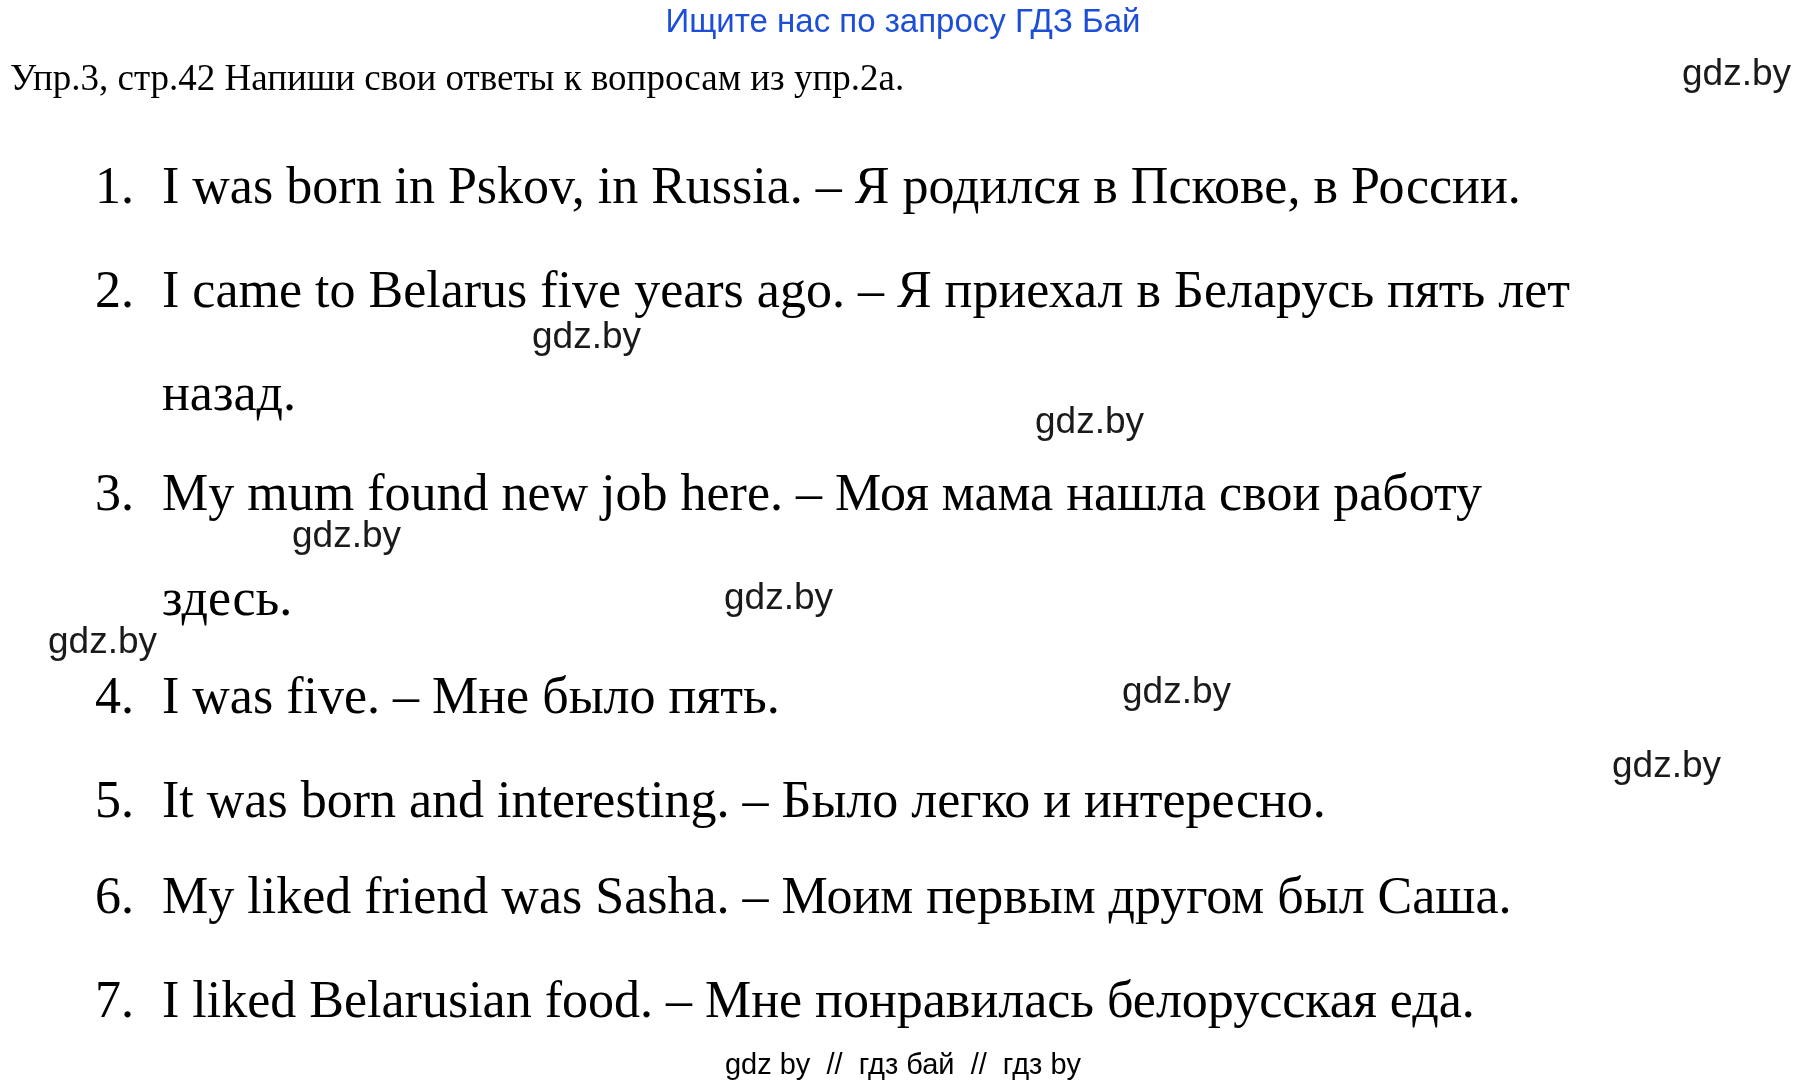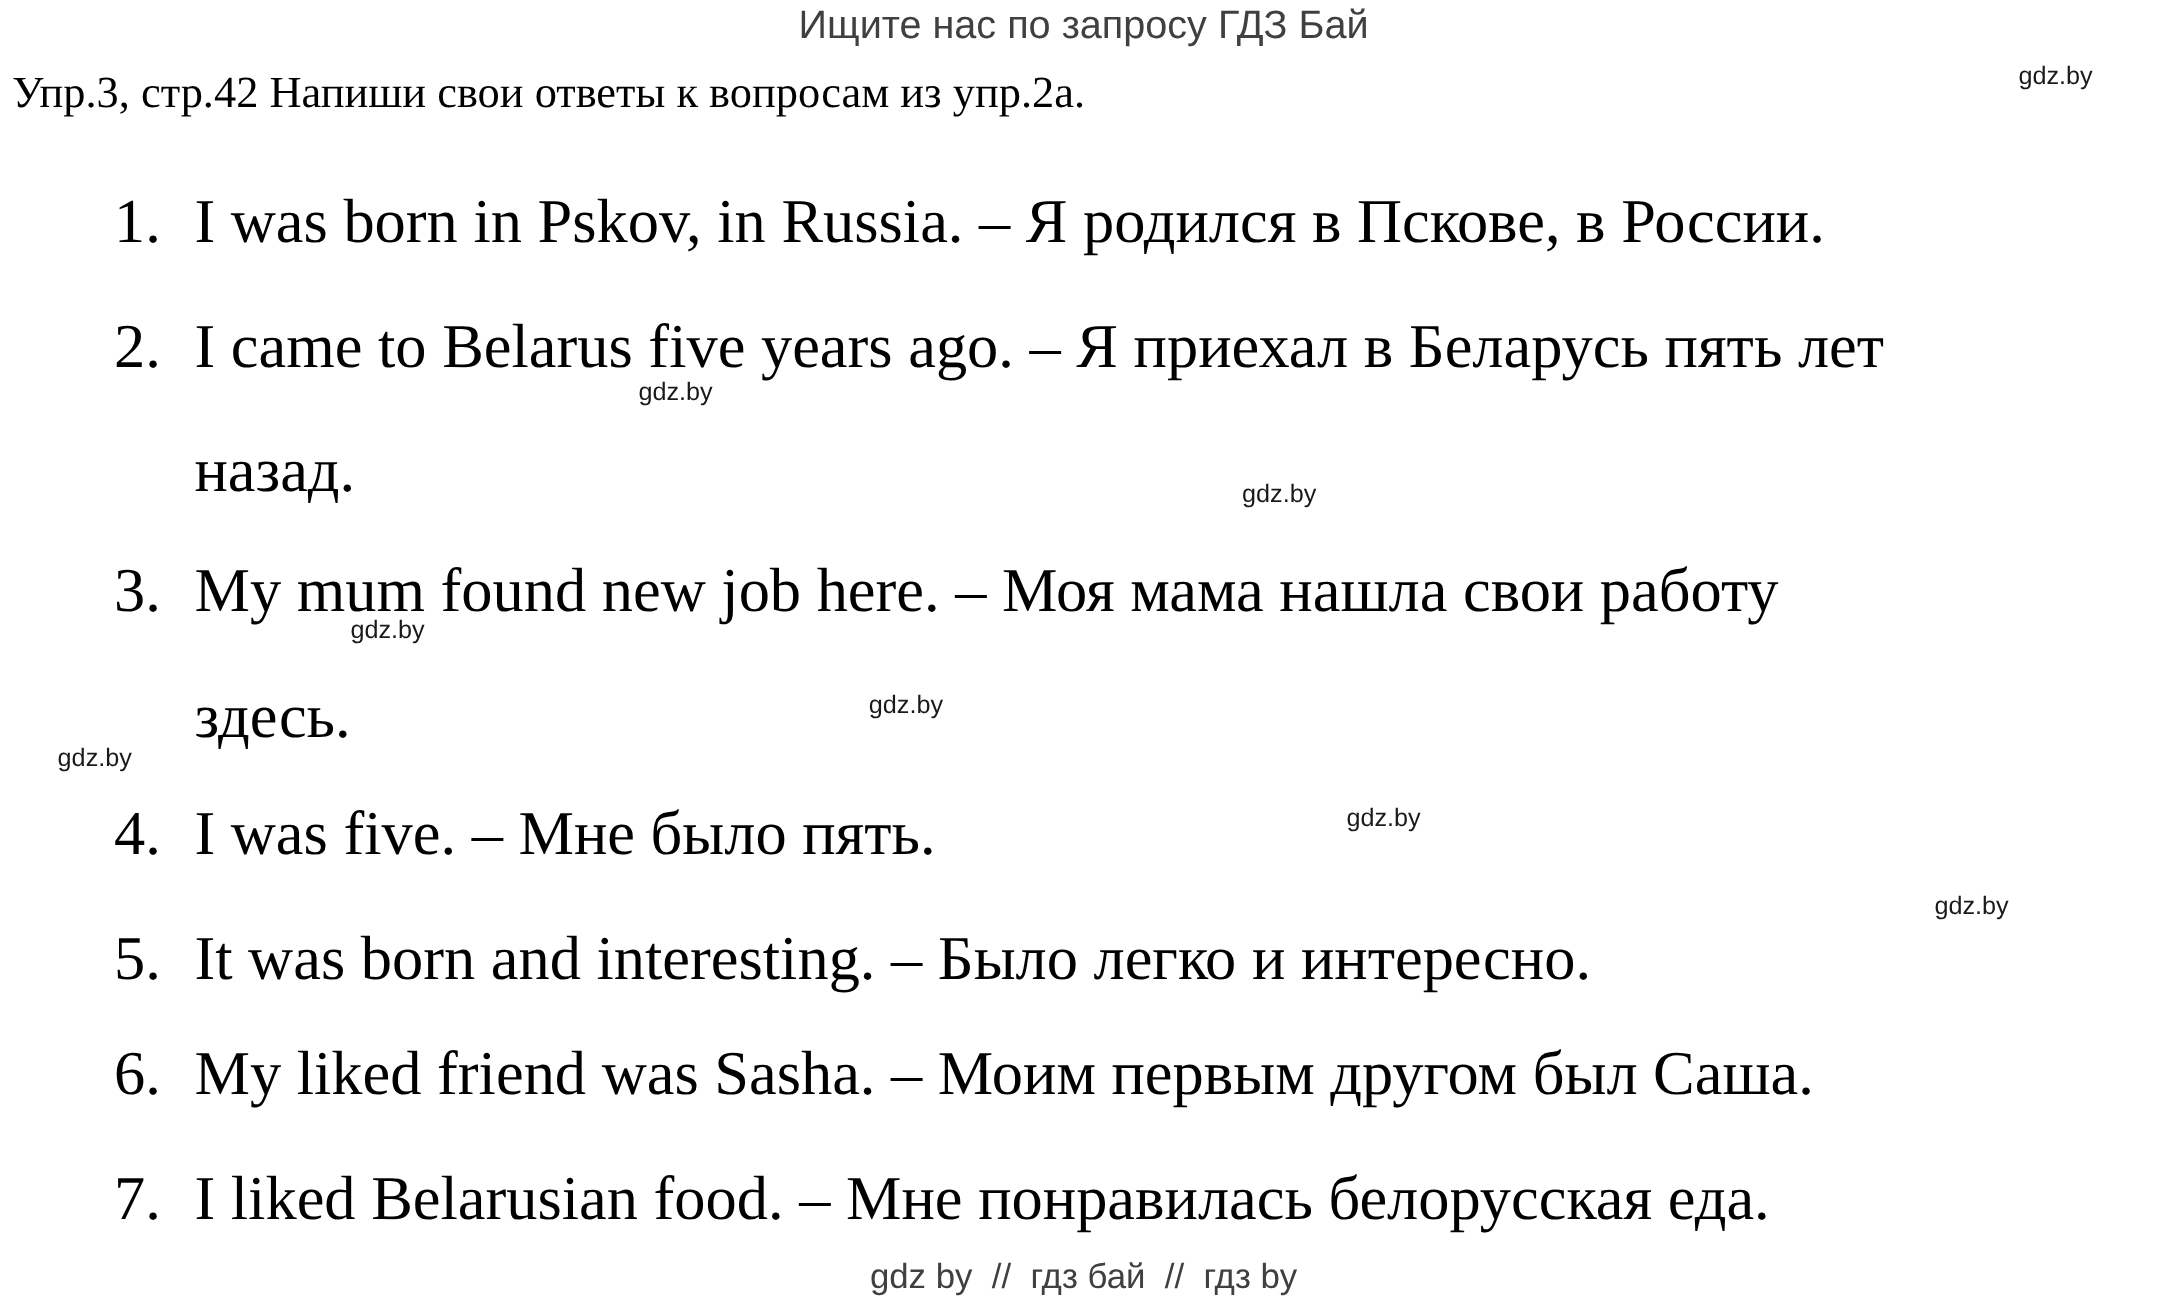--- a/index.html
+++ b/index.html
@@ -51,21 +51,21 @@
   .l-a3b { top: 568px; }
   .l-a4  { top: 666px; }
   .l-a5  { top: 770px; }
   .l-a6  { top: 866px; }
   .l-a7  { top: 970px; }
 
   
   .wm {
     position: absolute;
     font-family: "Liberation Sans", sans-serif;
-    font-size: 21px;
+    font-size: 37px;
     color: #1a1a1a;
     white-space: nowrap;
   }
   .wm-topright { left: 1682px; top: 52px;  }
   .wm-1 { left: 532px;  top: 315px; }
   .wm-2 { left: 1035px; top: 400px; }
   .wm-3 { left: 292px;  top: 514px; }
   .wm-4 { left: 724px;  top: 576px; }
   .wm-5 { left: 48px;   top: 620px; }
   .wm-6 { left: 1122px; top: 670px; }
@@ -78,21 +78,21 @@
     text-align: center;
     font-family: "Liberation Sans", sans-serif;
     font-size: 29px;
     color: #4a0d8c;
     white-space: pre;
   }
 </style>
 </head>
 <body>
 
-<div class="banner" style="color: #404040;">Ищите нас по запросу ГДЗ Бай</div>
+<div class="banner" style="color: #1d4ed8;">Ищите нас по запросу ГДЗ Бай</div>
 
 <div class="wm wm-topright" style="color: rgb(26, 26, 26);">gdz.by</div>
 
 <div class="title">Упр.3, стр.42 Напиши свои ответы к вопросам из упр.2а.</div>
 
 <div>
 
   <div class="line l-a1">
     <span class="num">1.</span>
     <span class="txt">I was born in Pskov, in Russia. – Я родился в Пскове, в России.</span>
@@ -137,13 +137,13 @@
 </div>
 
 <div class="wm wm-1" style="color: rgb(26, 26, 26);">gdz.by</div>
 <div class="wm wm-2" style="color: rgb(26, 26, 26);">gdz.by</div>
 <div class="wm wm-3" style="color: rgb(26, 26, 26);">gdz.by</div>
 <div class="wm wm-4" style="color: rgb(26, 26, 26);">gdz.by</div>
 <div class="wm wm-5" style="color: rgb(26, 26, 26);">gdz.by</div>
 <div class="wm wm-6" style="color: rgb(26, 26, 26);">gdz.by</div>
 <div class="wm wm-7" style="color: rgb(26, 26, 26);">gdz.by</div>
 
-<div class="footer" style="color: #404040;">gdz by  //  гдз бай  //  гдз by</div>
+<div class="footer" style="color: #000000;">gdz by  //  гдз бай  //  гдз by</div>
 
 </body></html>

